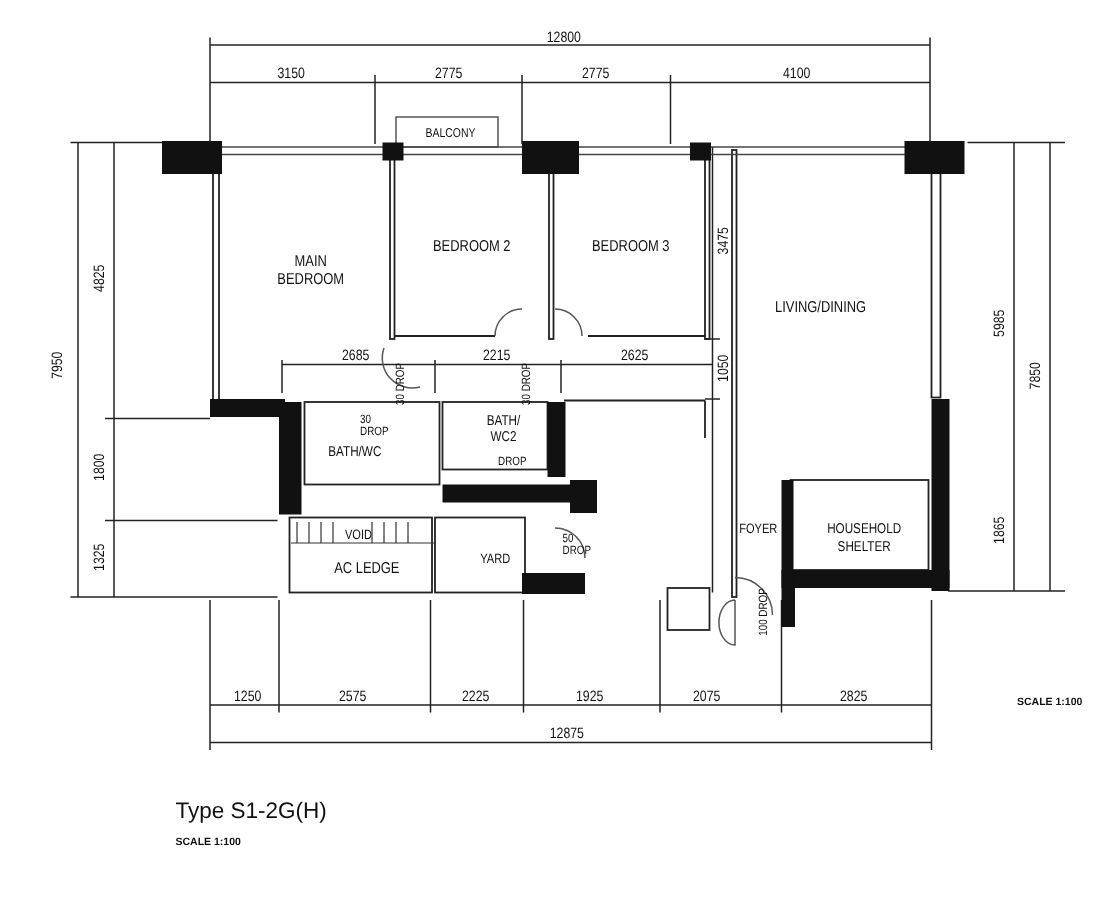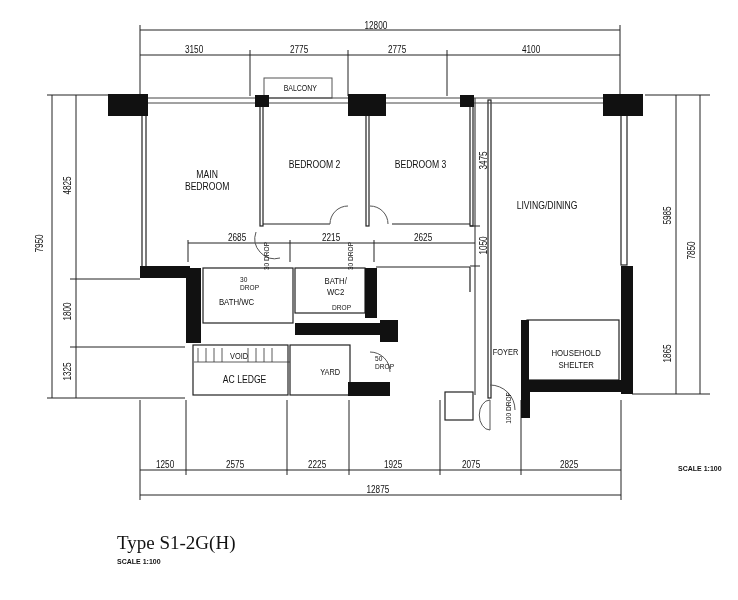--- a/index.html
+++ b/index.html
@@ -3,21 +3,21 @@
 <meta charset="utf-8">
 <style>
   html, body { margin: 0; padding: 0; background: #ffffff; }
   body { width: 738px; height: 600px; position: relative; overflow: hidden; font-family: "Liberation Sans", sans-serif; }
   #plan { position: absolute; left: 0; top: 0; width: 738px; height: 600px; }
   .lbl { position: absolute; font-family: "Liberation Sans", sans-serif; color: #111; white-space: nowrap; transform: scaleX(0.82); transform-origin: center; }
   .dim { font-size: 10px; }
   .room { font-size: 10.5px; text-align: center; line-height: 12px; }
   .small { font-size: 8px; line-height: 8px; }
   .vert { transform: rotate(-90deg) scaleX(0.82); transform-origin: center; }
-  .title { position: absolute; left: 117px; top: 532px; font-family: Liberation Serif, serif; font-size: 19px; color: #111; }
+  .title { position: absolute; left: 117px; top: 532px; font-family: Liberation Sans, sans-serif; font-size: 15px; color: #111; }
   .scale { position: absolute; font-size: 7px; font-weight: bold; color: #111; font-family: "Liberation Sans", sans-serif; }
 </style>
 </head>
 <body>
 
 <svg id="plan" viewBox="0 0 738 600" xmlns="http://www.w3.org/2000/svg">
   <g stroke="#222" stroke-width="1" fill="none">
 
     <g>
       <line x1="140" y1="30" x2="620" y2="30"></line>

